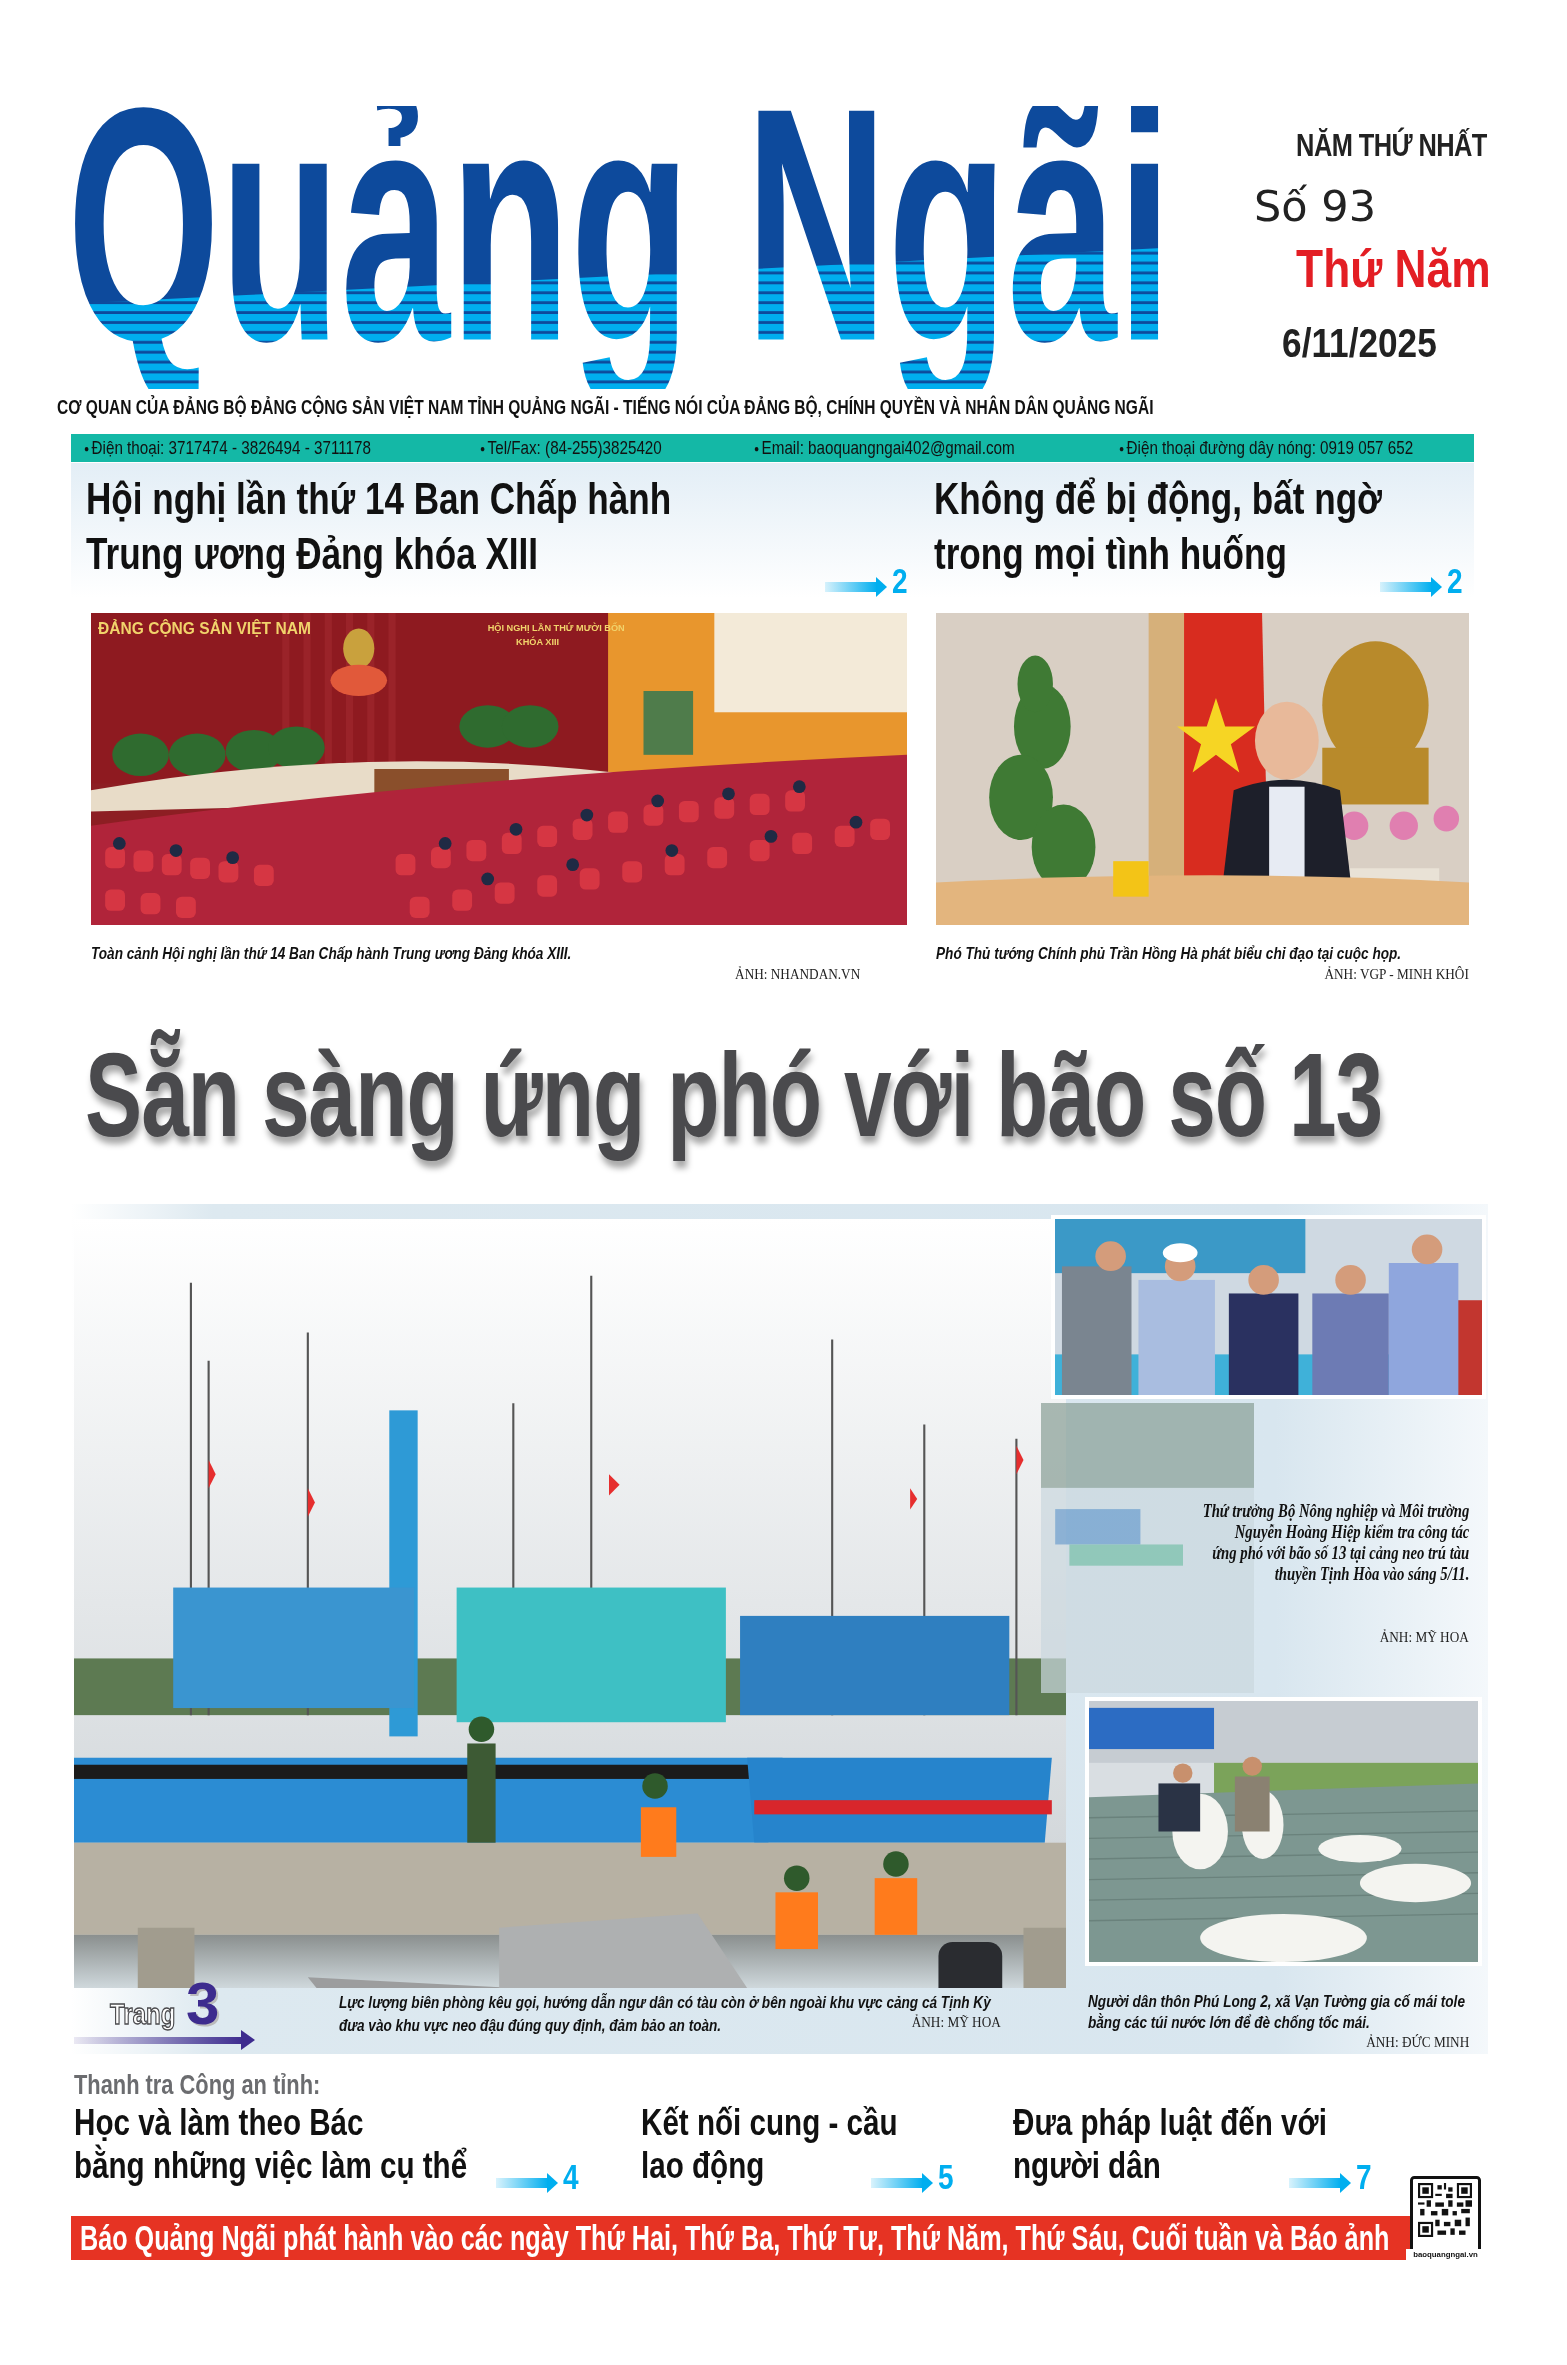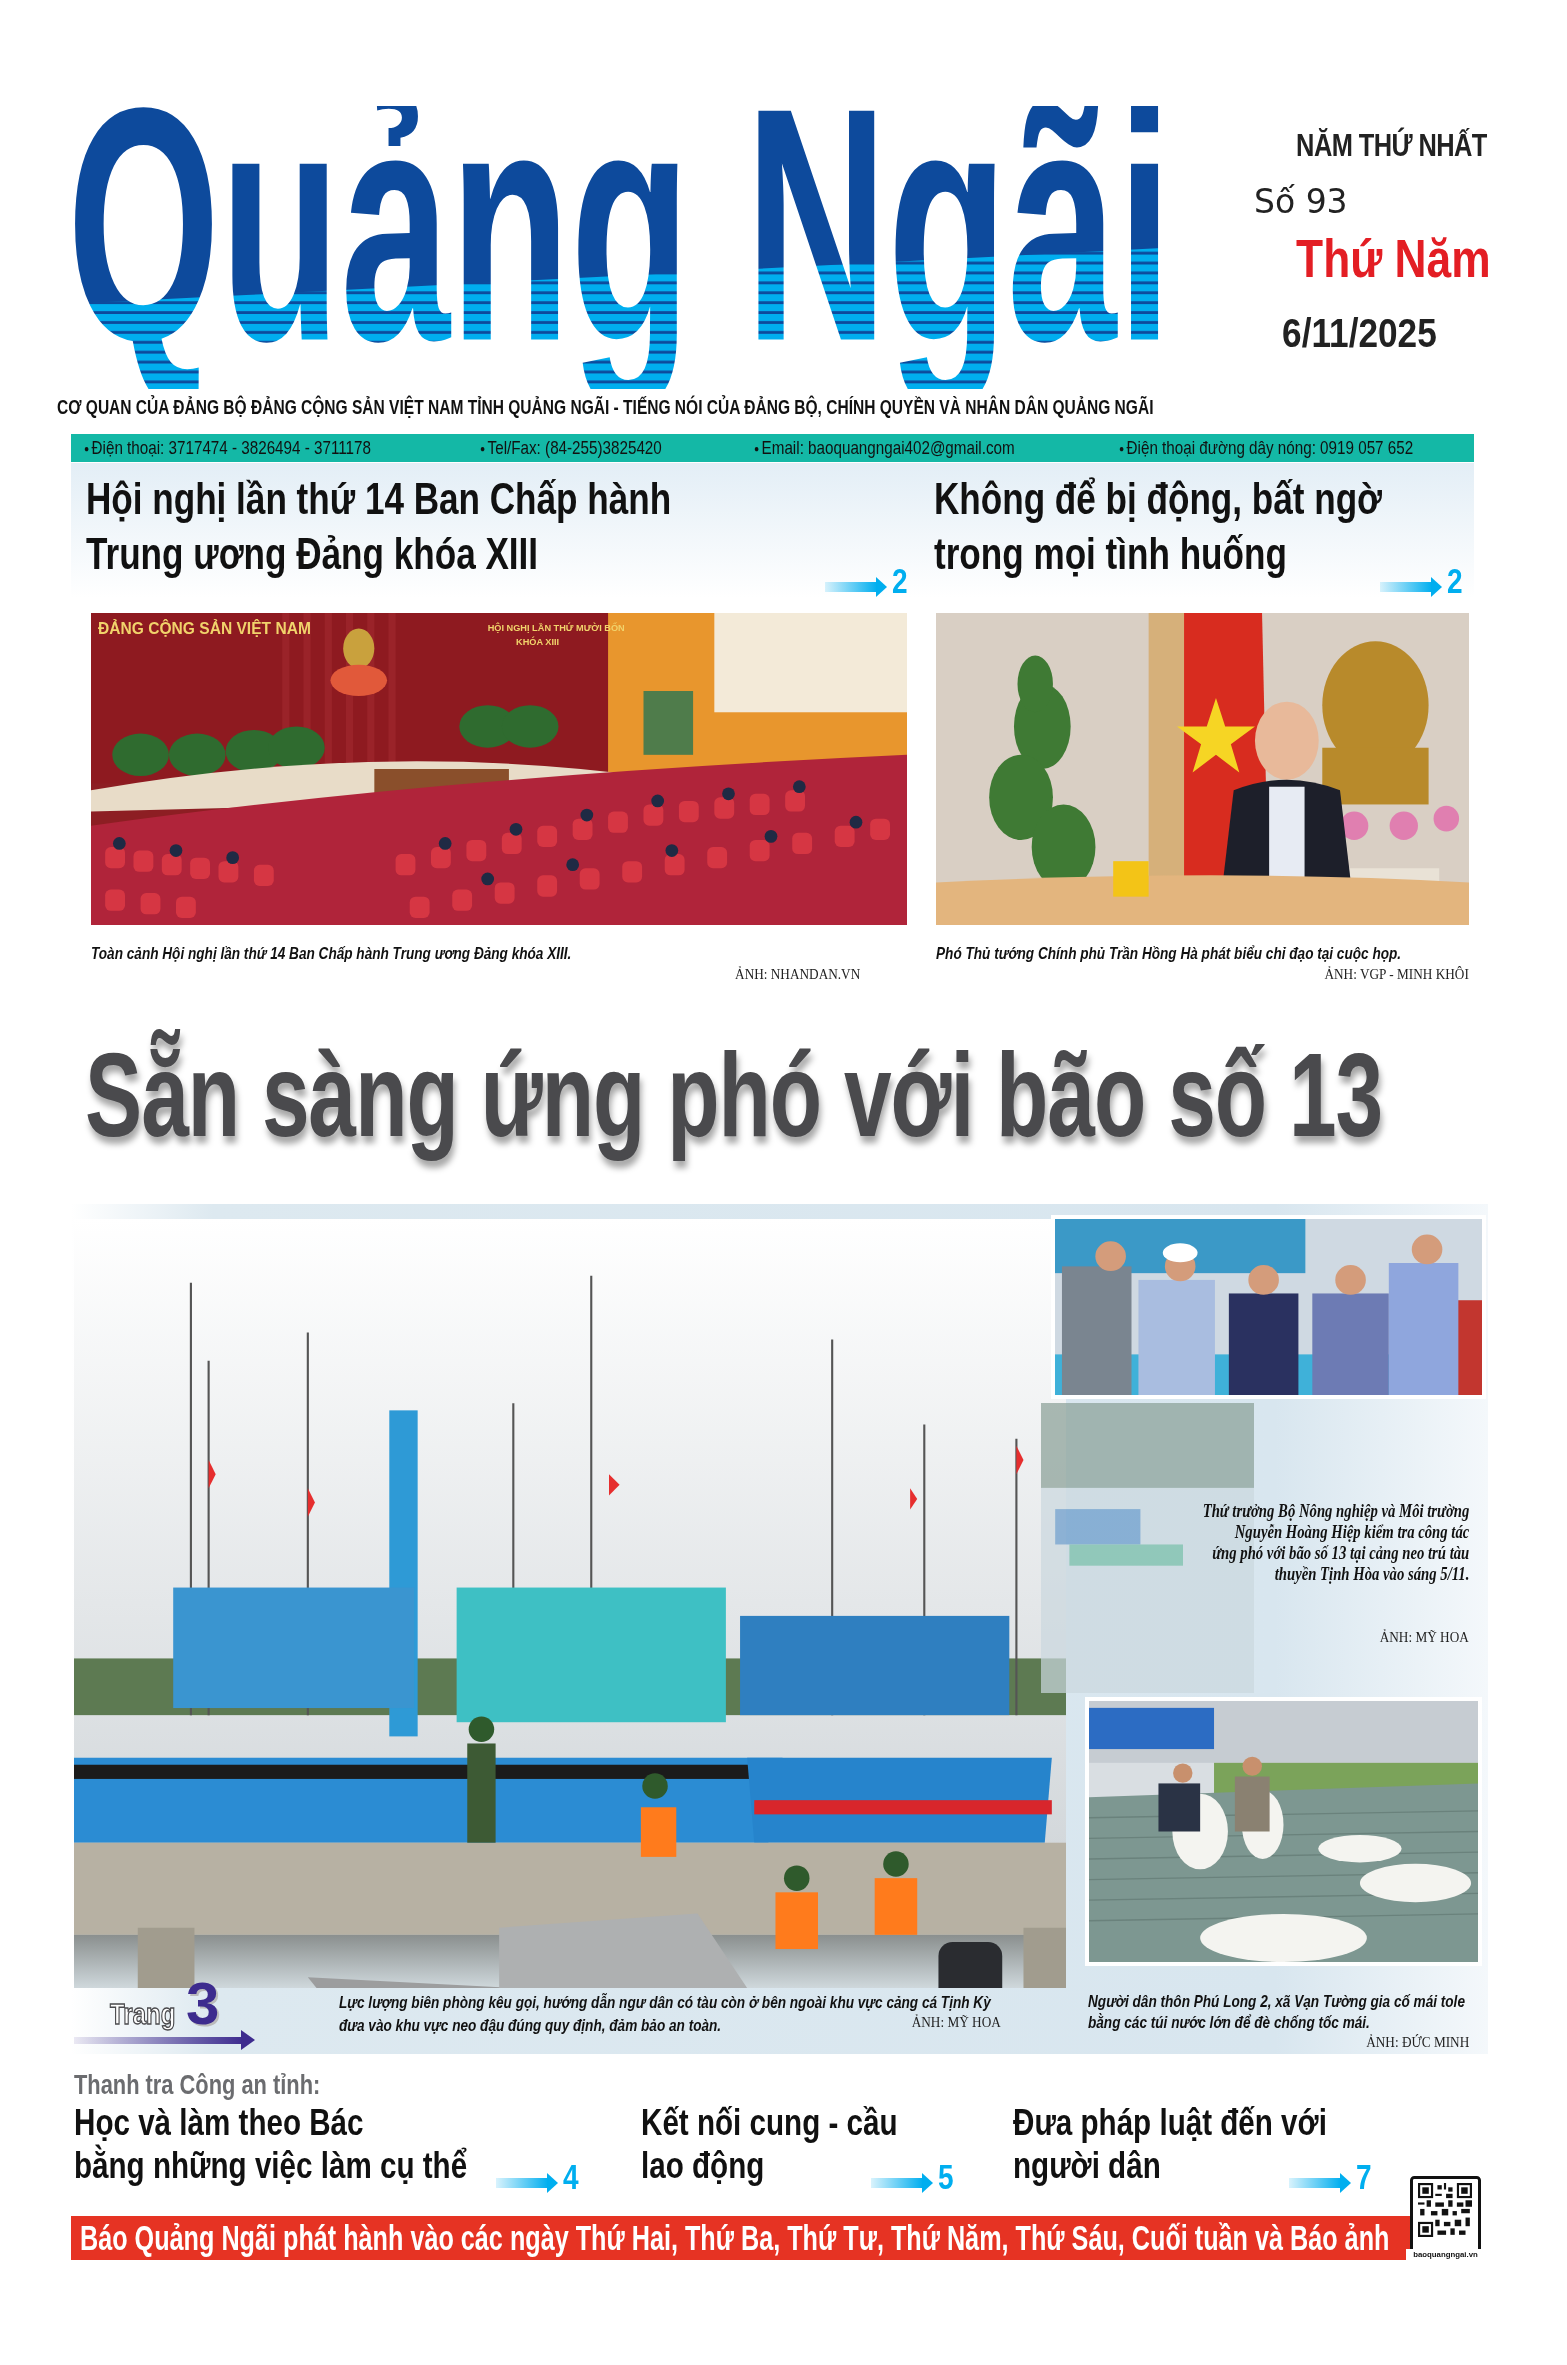--- a/index.html
+++ b/index.html
@@ -9,21 +9,21 @@
   .abs { position: absolute; }
 
   
   .masthead-logo {
     left: 67px; top: 106px; width: 1105px; height: 283px;
   }
   .masthead-logo svg { width: 100%; height: 100%; }
 
   .issue-box { left: 1254px; top: 128px; width: 234px; text-align: left; }
   .issue-year { font-family: "Liberation Sans", sans-serif; font-weight: 700; font-size: 31px; color: #222; letter-spacing: -0.7px; transform: scaleX(0.82); transform-origin: right; white-space: nowrap; }
-  .issue-number { font-family: "DejaVu Sans", sans-serif; font-size: 33px; color: #222; margin-top: 21px; line-height: 1; }
+  .issue-number { font-family: "DejaVu Sans", sans-serif; font-size: 43px; color: #222; margin-top: 21px; line-height: 1; }
   .issue-day { font-family: "Liberation Sans", sans-serif; font-weight: 700; font-size: 54px; color: #e31e24; margin-top: 12.8px; line-height: 1; transform: scaleX(0.82); transform-origin: right; white-space: nowrap; }
   .issue-date { font-family: "Liberation Sans", sans-serif; font-weight: 700; font-size: 40px; color: #222; margin-top: 28px; line-height: 1; transform: scaleX(0.88); transform-origin: right; }
 
   .tagline {
     left: 57px; top: 395px; width: 1169px; height: 28px;
     font-family: "Liberation Sans", sans-serif; font-weight: 700; font-size: 21px; color: #111;
     white-space: nowrap; transform: scaleX(0.74); transform-origin: left;
   }
 
   .contact-bar {

